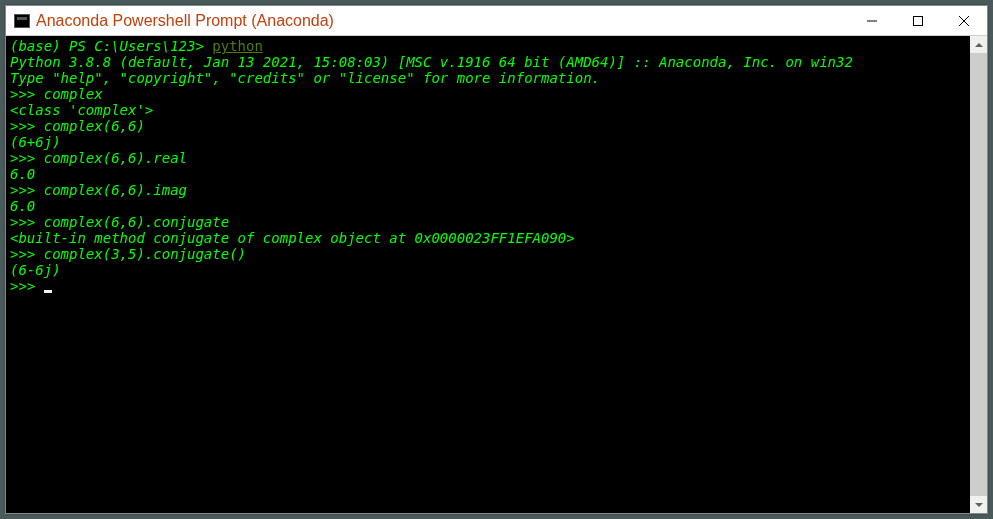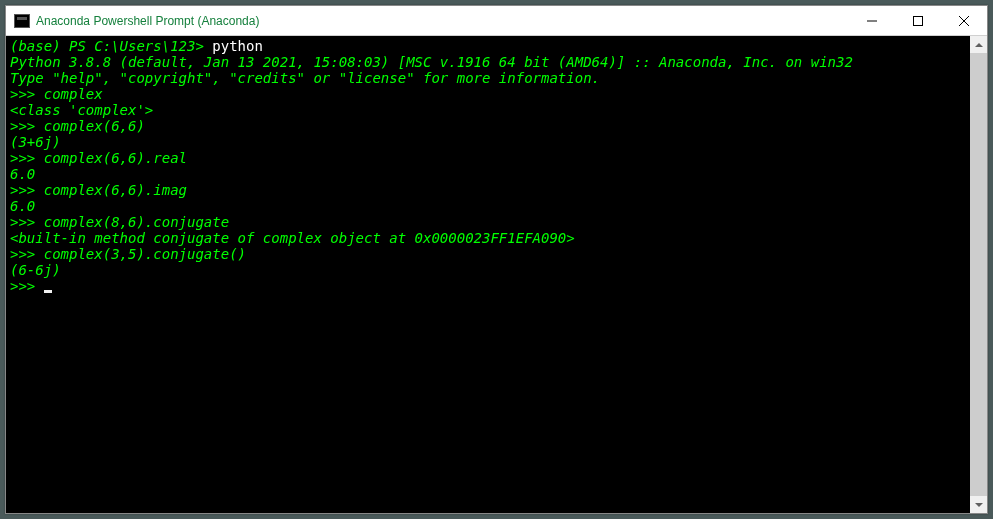--- a/index.html
+++ b/index.html
@@ -43,22 +43,22 @@
     .title-icon::before {
       content: "";
       position: absolute;
       top: 2px;
       left: 2px;
       right: 2px;
       height: 3px;
       background: #555;
     }
     .title-text {
-      font-size: 12px;
-      color: #15803d;
+      font-size: 16px;
+      color: #c2410c;
       flex: 1;
     }
     .win-controls {
       display: flex;
       height: 100%;
     }
     .win-btn {
       width: 46px;
       height: 100%;
       display: flex;
@@ -83,21 +83,22 @@
       line-height: 16px;
       padding: 2px 4px;
       overflow: hidden;
       white-space: pre;
     }
     .green {
       color: #00ff00;
       font-style: italic;
     }
     .white {
-      color: #ffffff;
+      color: #4d7c0f;
+      text-decoration: underline;
     }
     .cursor {
       display: inline-block;
       width: 8px;
       height: 3px;
       background: #f0f0f0;
       vertical-align: bottom;
       margin-bottom: 1px;
       animation: blink 1s step-end infinite;
     }
@@ -157,26 +158,26 @@
       </div>
     </div>
   </div>
   <div class="terminal-wrap">
     <div class="terminal"><span class="green">(base) PS C:\Users\123&gt; </span><span class="white">python</span>
 <span class="green">Python 3.8.8 (default, Jan 13 2021, 15:08:03) [MSC v.1916 64 bit (AMD64)] :: Anaconda, Inc. on win32</span>
 <span class="green">Type "help", "copyright", "credits" or "license" for more information.</span>
 <span class="green">&gt;&gt;&gt; </span><span class="green">complex</span>
 <span class="green">&lt;class 'complex'&gt;</span>
 <span class="green">&gt;&gt;&gt; </span><span class="green">complex(6,6)</span>
-<span class="green">(3+6j)</span>
+<span class="green">(6+6j)</span>
 <span class="green">&gt;&gt;&gt; </span><span class="green">complex(6,6).real</span>
 <span class="green">6.0</span>
 <span class="green">&gt;&gt;&gt; </span><span class="green">complex(6,6).imag</span>
 <span class="green">6.0</span>
-<span class="green">&gt;&gt;&gt; </span><span class="green">complex(8,6).conjugate</span>
+<span class="green">&gt;&gt;&gt; </span><span class="green">complex(6,6).conjugate</span>
 <span class="green">&lt;built-in method conjugate of complex object at 0x0000023FF1EFA090&gt;</span>
 <span class="green">&gt;&gt;&gt; </span><span class="green">complex(3,5).conjugate()</span>
 <span class="green">(6-6j)</span>
 <span class="green">&gt;&gt;&gt; </span><span class="cursor"></span></div>
     <div class="scrollbar">
       <div class="scroll-btn">
         <svg width="8" height="4" viewBox="0 0 8 4">
             <polygon points="4,0 8,4 0,4" fill="#606060"></polygon>
           </svg>
       </div>

